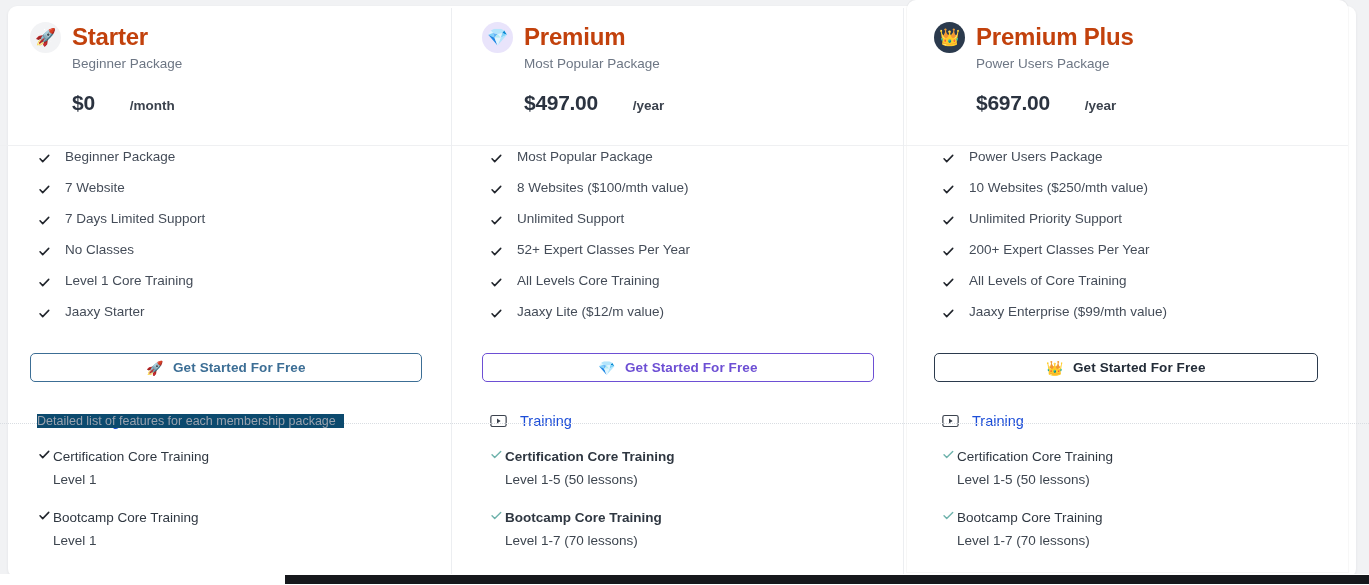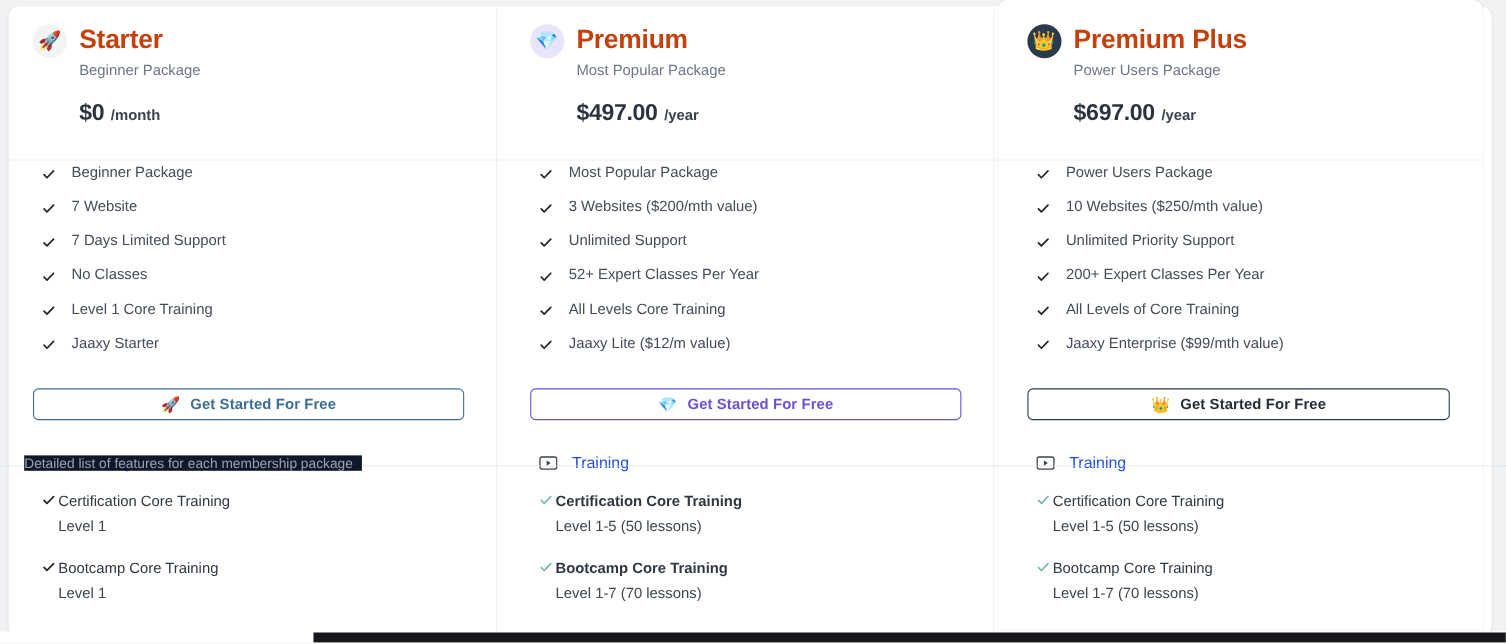--- a/index.html
+++ b/index.html
@@ -116,20 +116,21 @@
   .price {
     font-size: 21px;
     font-weight: 700;
     color: #2b3340;
     letter-spacing: -.3px;
   }
   .period {
     font-size: 13.5px;
     font-weight: 700;
     color: #3b424d;
+    margin-left: 29px;
   }
 
   
   .head-rule {
     position: absolute;
     left: 0; right: 0;
     top: 145px;
     height: 1px;
     background: #eff0f2;
   }
@@ -180,24 +181,24 @@
 
   
   .dotted {
     position: absolute;
     left: 0; right: 0;
     top: 423px;
     border-top: 1.5px dotted #d9dde2;
   }
   .dotted-caption {
     position: absolute;
-    left: 22px;
+    left: 37px;
     top: 414px;
     padding: 0 8px 0 0;
-    background: #0f172a;
+    background: #0c4a6e;
     font-size: 12.5px;
     color: #9aa2ae;
     white-space: nowrap;
   }
 
   
   .detail { padding: 31px 0 0 38px; }
   .detail-head {
     display: flex;
     align-items: center;
@@ -386,21 +387,21 @@
               </svg>
             </span>
           <span>Most Popular Package</span>
         </li>
         <li class="feat">
           <span class="chk">
               <svg width="13" height="13" viewBox="0 0 16 16">
                 <path d="M2.5 8.4l3.3 3.4 7.4-7.6" fill="none" stroke="currentColor" stroke-width="1.9" stroke-linecap="round" stroke-linejoin="round"></path>
               </svg>
             </span>
-          <span>3 Websites ($200/mth value)</span>
+          <span>8 Websites ($100/mth value)</span>
         </li>
         <li class="feat">
           <span class="chk">
               <svg width="13" height="13" viewBox="0 0 16 16">
                 <path d="M2.5 8.4l3.3 3.4 7.4-7.6" fill="none" stroke="currentColor" stroke-width="1.9" stroke-linecap="round" stroke-linejoin="round"></path>
               </svg>
             </span>
           <span>Unlimited Support</span>
         </li>
         <li class="feat">

